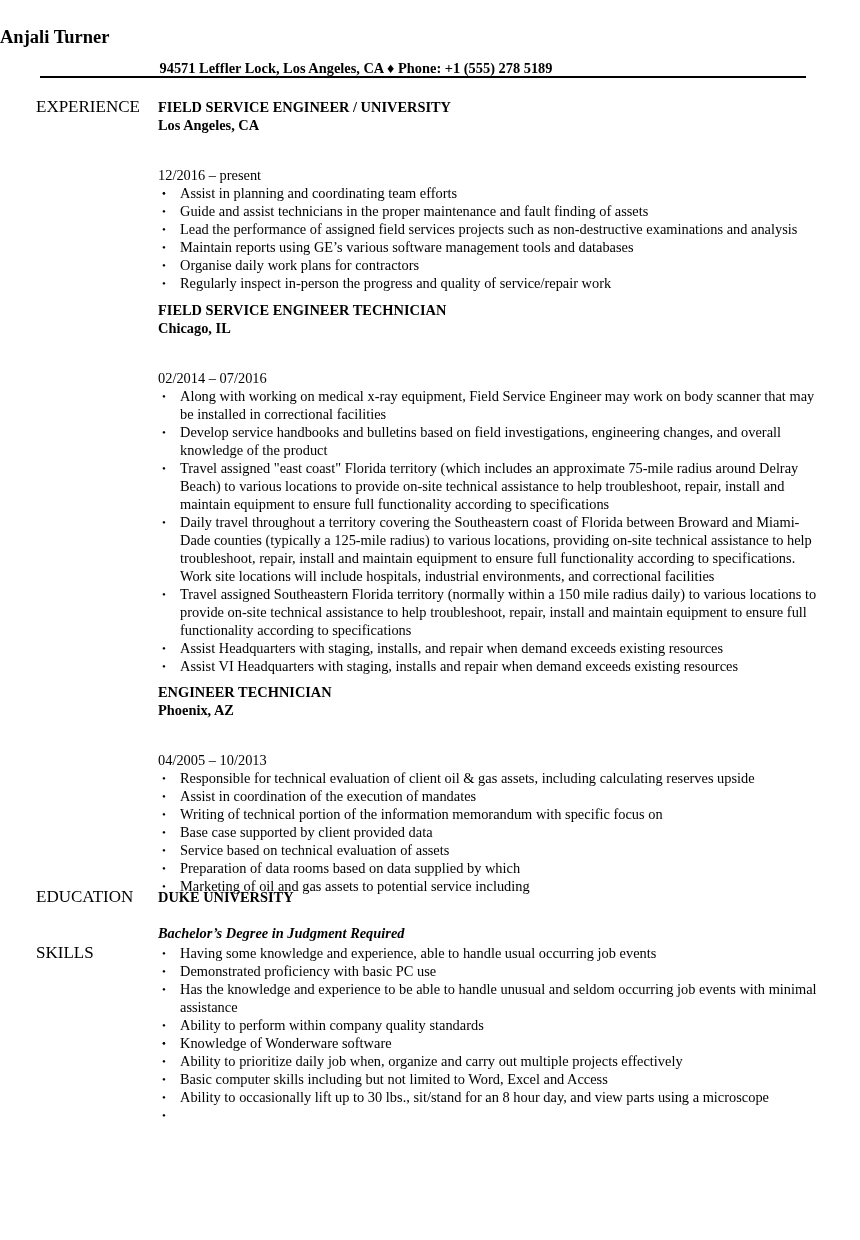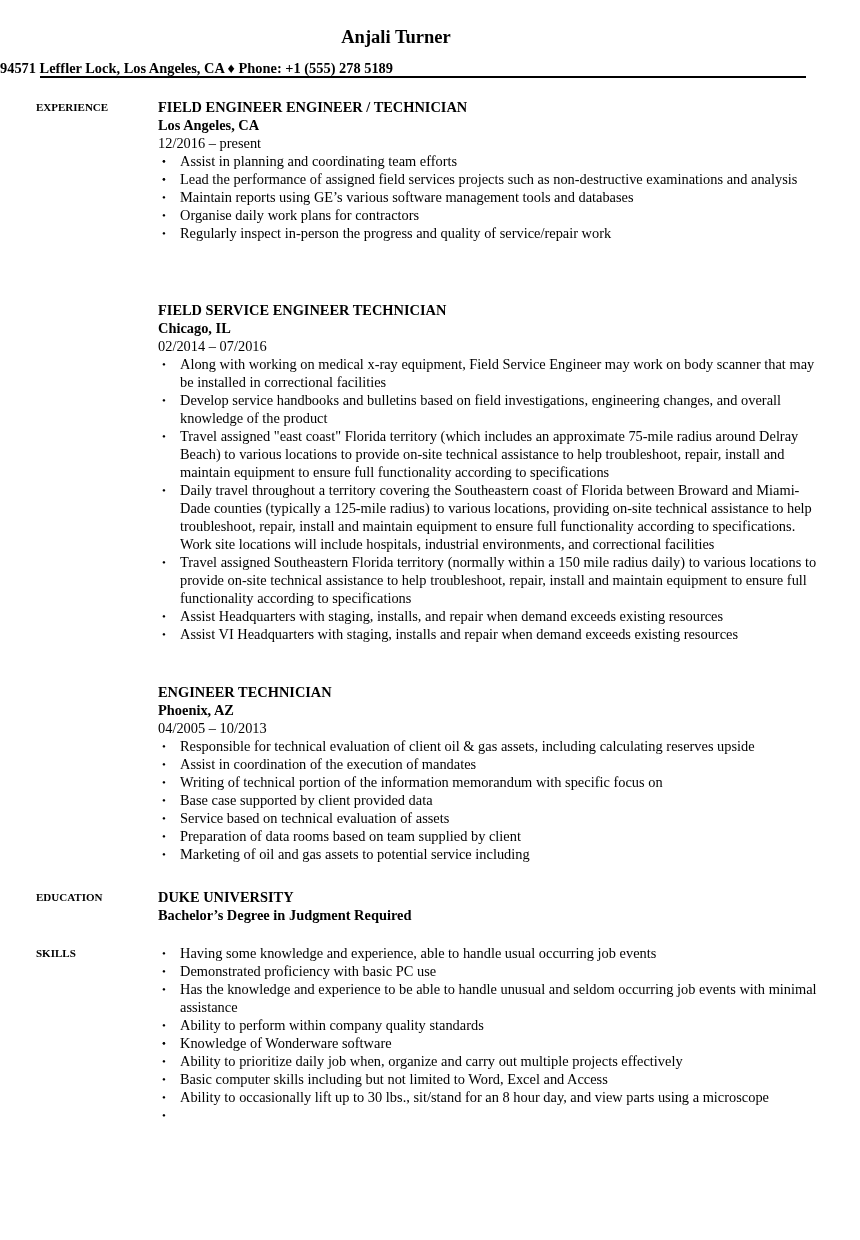--- a/index.html
+++ b/index.html
@@ -1,51 +1,51 @@
 <!DOCTYPE html>
 <html><head>
 <meta charset="utf-8">
 <style>
   html, body { margin:0; padding:0; background:#ffffff; }
   body { width:860px; height:1240px; position:relative; overflow:hidden;
          font-family:"Liberation Serif", "DejaVu Serif", serif; color:#000; font-size:14.4px; }
-  .name { position:absolute; top:26px; left:0; width:792px; text-align:center;
+  .name { position:absolute; top:26px; left:0; width:792px; text-align:left;
           font-weight:bold; font-size:18.5px; line-height:22px; }
-  .contact { position:absolute; top:59px; left:0; width:712px; 
+  .contact { position:absolute; top:59px; left:0; width:712px; text-align:center;
              font-weight:bold; font-size:14.4px; line-height:18px; }
   .rule { position:absolute; top:76px; left:40px; width:766px; height:2px; background:#000; }
   .section { position:absolute; left:0; width:860px; }
-  .sec-label { position:absolute; left:36px; top:0; font-weight:bold; font-size:11px; line-height:18px; }
+  .sec-label { position:absolute; left:36px; top:0; font-weight:normal; font-size:17px; line-height:18px; }
   .sec-body { position:absolute; left:158px; top:0; width:660px; }
   .job { margin:0; }
   .job-title, .job-loc, .edu-school, .edu-degree { font-weight:bold; line-height:18px; }
-  .job-dates { line-height:18px; }
+  .job-dates { line-height:18px;margin-top:32px; }
   ul { margin:0; padding:0; list-style:none; }
   li { position:relative; padding-left:22px; line-height:18px; }
   li .dot { position:absolute; left:4px; top:0; font-size:11px; line-height:18px; }
 </style>
 </head>
 <body>
 
 <div class="name">Anjali Turner</div>
 <div class="contact">94571 Leffler Lock, Los Angeles, CA ♦ Phone: +1 (555) 278 5189</div>
 <div class="rule"></div>
 
 <div class="section" style="top:98px;">
   <div class="sec-label">EXPERIENCE</div>
   <div class="sec-body">
 
     <div class="job">
-      <div class="job-title">FIELD ENGINEER ENGINEER / TECHNICIAN</div>
+      <div class="job-title">FIELD SERVICE ENGINEER / UNIVERSITY</div>
       <div class="job-loc">Los Angeles, CA</div>
       <div class="job-dates">12/2016 – present</div>
       <ul>
         <li><span class="dot">•</span></li>
         <li><span class="dot">•</span><span>Assist in planning and coordinating team efforts</span></li>
-        <li><span class="dot">•</span></li>
+        <li><span class="dot">•</span><span>Guide and assist technicians in the proper maintenance and fault finding of assets</span></li>
         <li><span class="dot">•</span><span>Lead the performance of assigned field services projects such as non-destructive examinations and analysis</span></li>
         <li><span class="dot">•</span><span>Maintain reports using GE’s various software management tools and databases</span></li>
         <li><span class="dot">•</span><span>Organise daily work plans for contractors</span></li>
         <li><span class="dot">•</span><span>Regularly inspect in-person the progress and quality of service/repair work</span></li>
       </ul>
     </div>
   </div>
 </div>
 
 <div class="section" style="top:301px;">
@@ -69,31 +69,31 @@
   <div class="sec-body">
     <div class="job-title">ENGINEER TECHNICIAN</div>
     <div class="job-loc">Phoenix, AZ</div>
     <div class="job-dates">04/2005 – 10/2013</div>
     <ul>
       <li><span class="dot">•</span><span>Responsible for technical evaluation of client oil &amp; gas assets, including calculating reserves upside</span></li>
       <li><span class="dot">•</span><span>Assist in coordination of the execution of mandates</span></li>
       <li><span class="dot">•</span><span>Writing of technical portion of the information memorandum with specific focus on</span></li>
       <li><span class="dot">•</span><span>Base case supported by client provided data</span></li>
       <li><span class="dot">•</span><span>Service based on technical evaluation of assets</span></li>
-      <li><span class="dot">•</span><span>Preparation of data rooms based on team supplied by client</span></li>
+      <li><span class="dot">•</span><span>Preparation of data rooms based on data supplied by which</span></li>
       <li><span class="dot">•</span><span>Marketing of oil and gas assets to potential service including</span></li>
     </ul>
   </div>
 </div>
 
 <div class="section" style="top:888px;">
   <div class="sec-label">EDUCATION</div>
   <div class="sec-body">
     <div class="edu-school">DUKE UNIVERSITY</div>
-    <div class="edu-degree" style="margin-top:0;">Bachelor’s Degree in Judgment Required</div>
+    <div class="edu-degree" style="margin-top:18px;font-style:italic;">Bachelor’s Degree in Judgment Required</div>
   </div>
 </div>
 
 <div class="section" style="top:944px;">
   <div class="sec-label">SKILLS</div>
   <div class="sec-body">
     <ul>
       <li><span class="dot">•</span><span>Having some knowledge and experience, able to handle usual occurring job events</span></li>
       <li><span class="dot">•</span><span>Demonstrated proficiency with basic PC use</span></li>
       <li><span class="dot">•</span><span>Has the knowledge and experience to be able to handle unusual and seldom occurring job events with minimal assistance</span></li>

